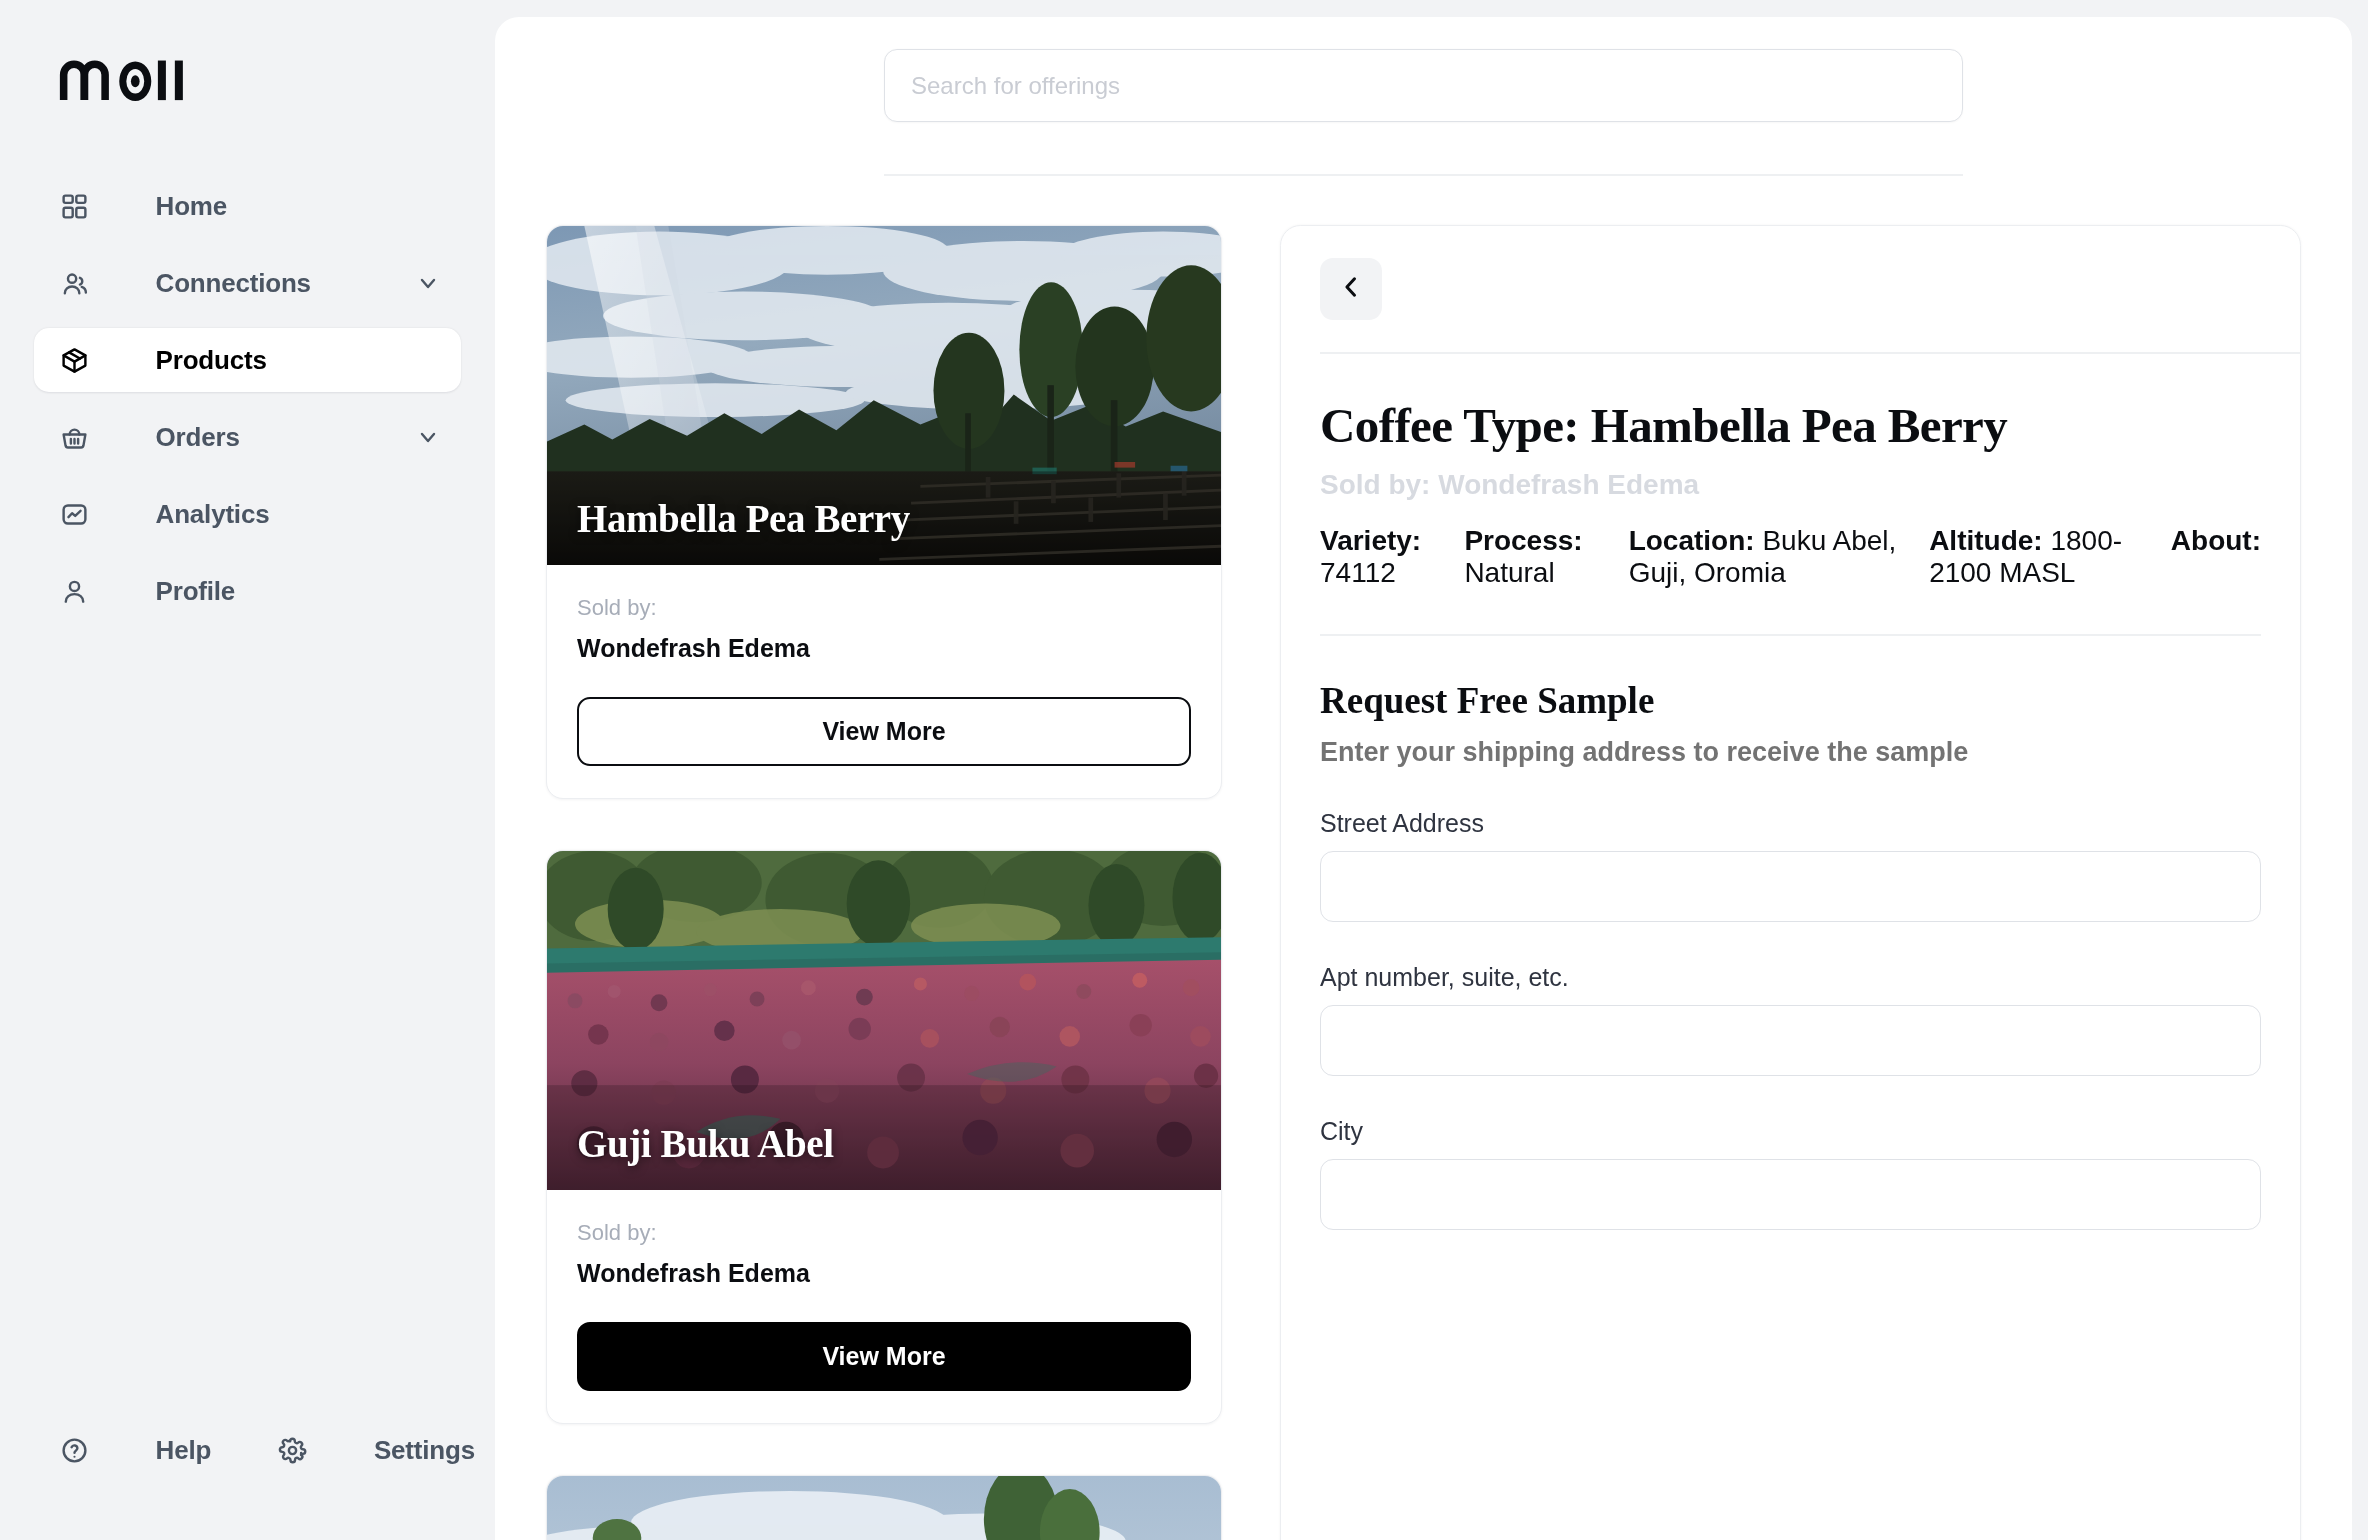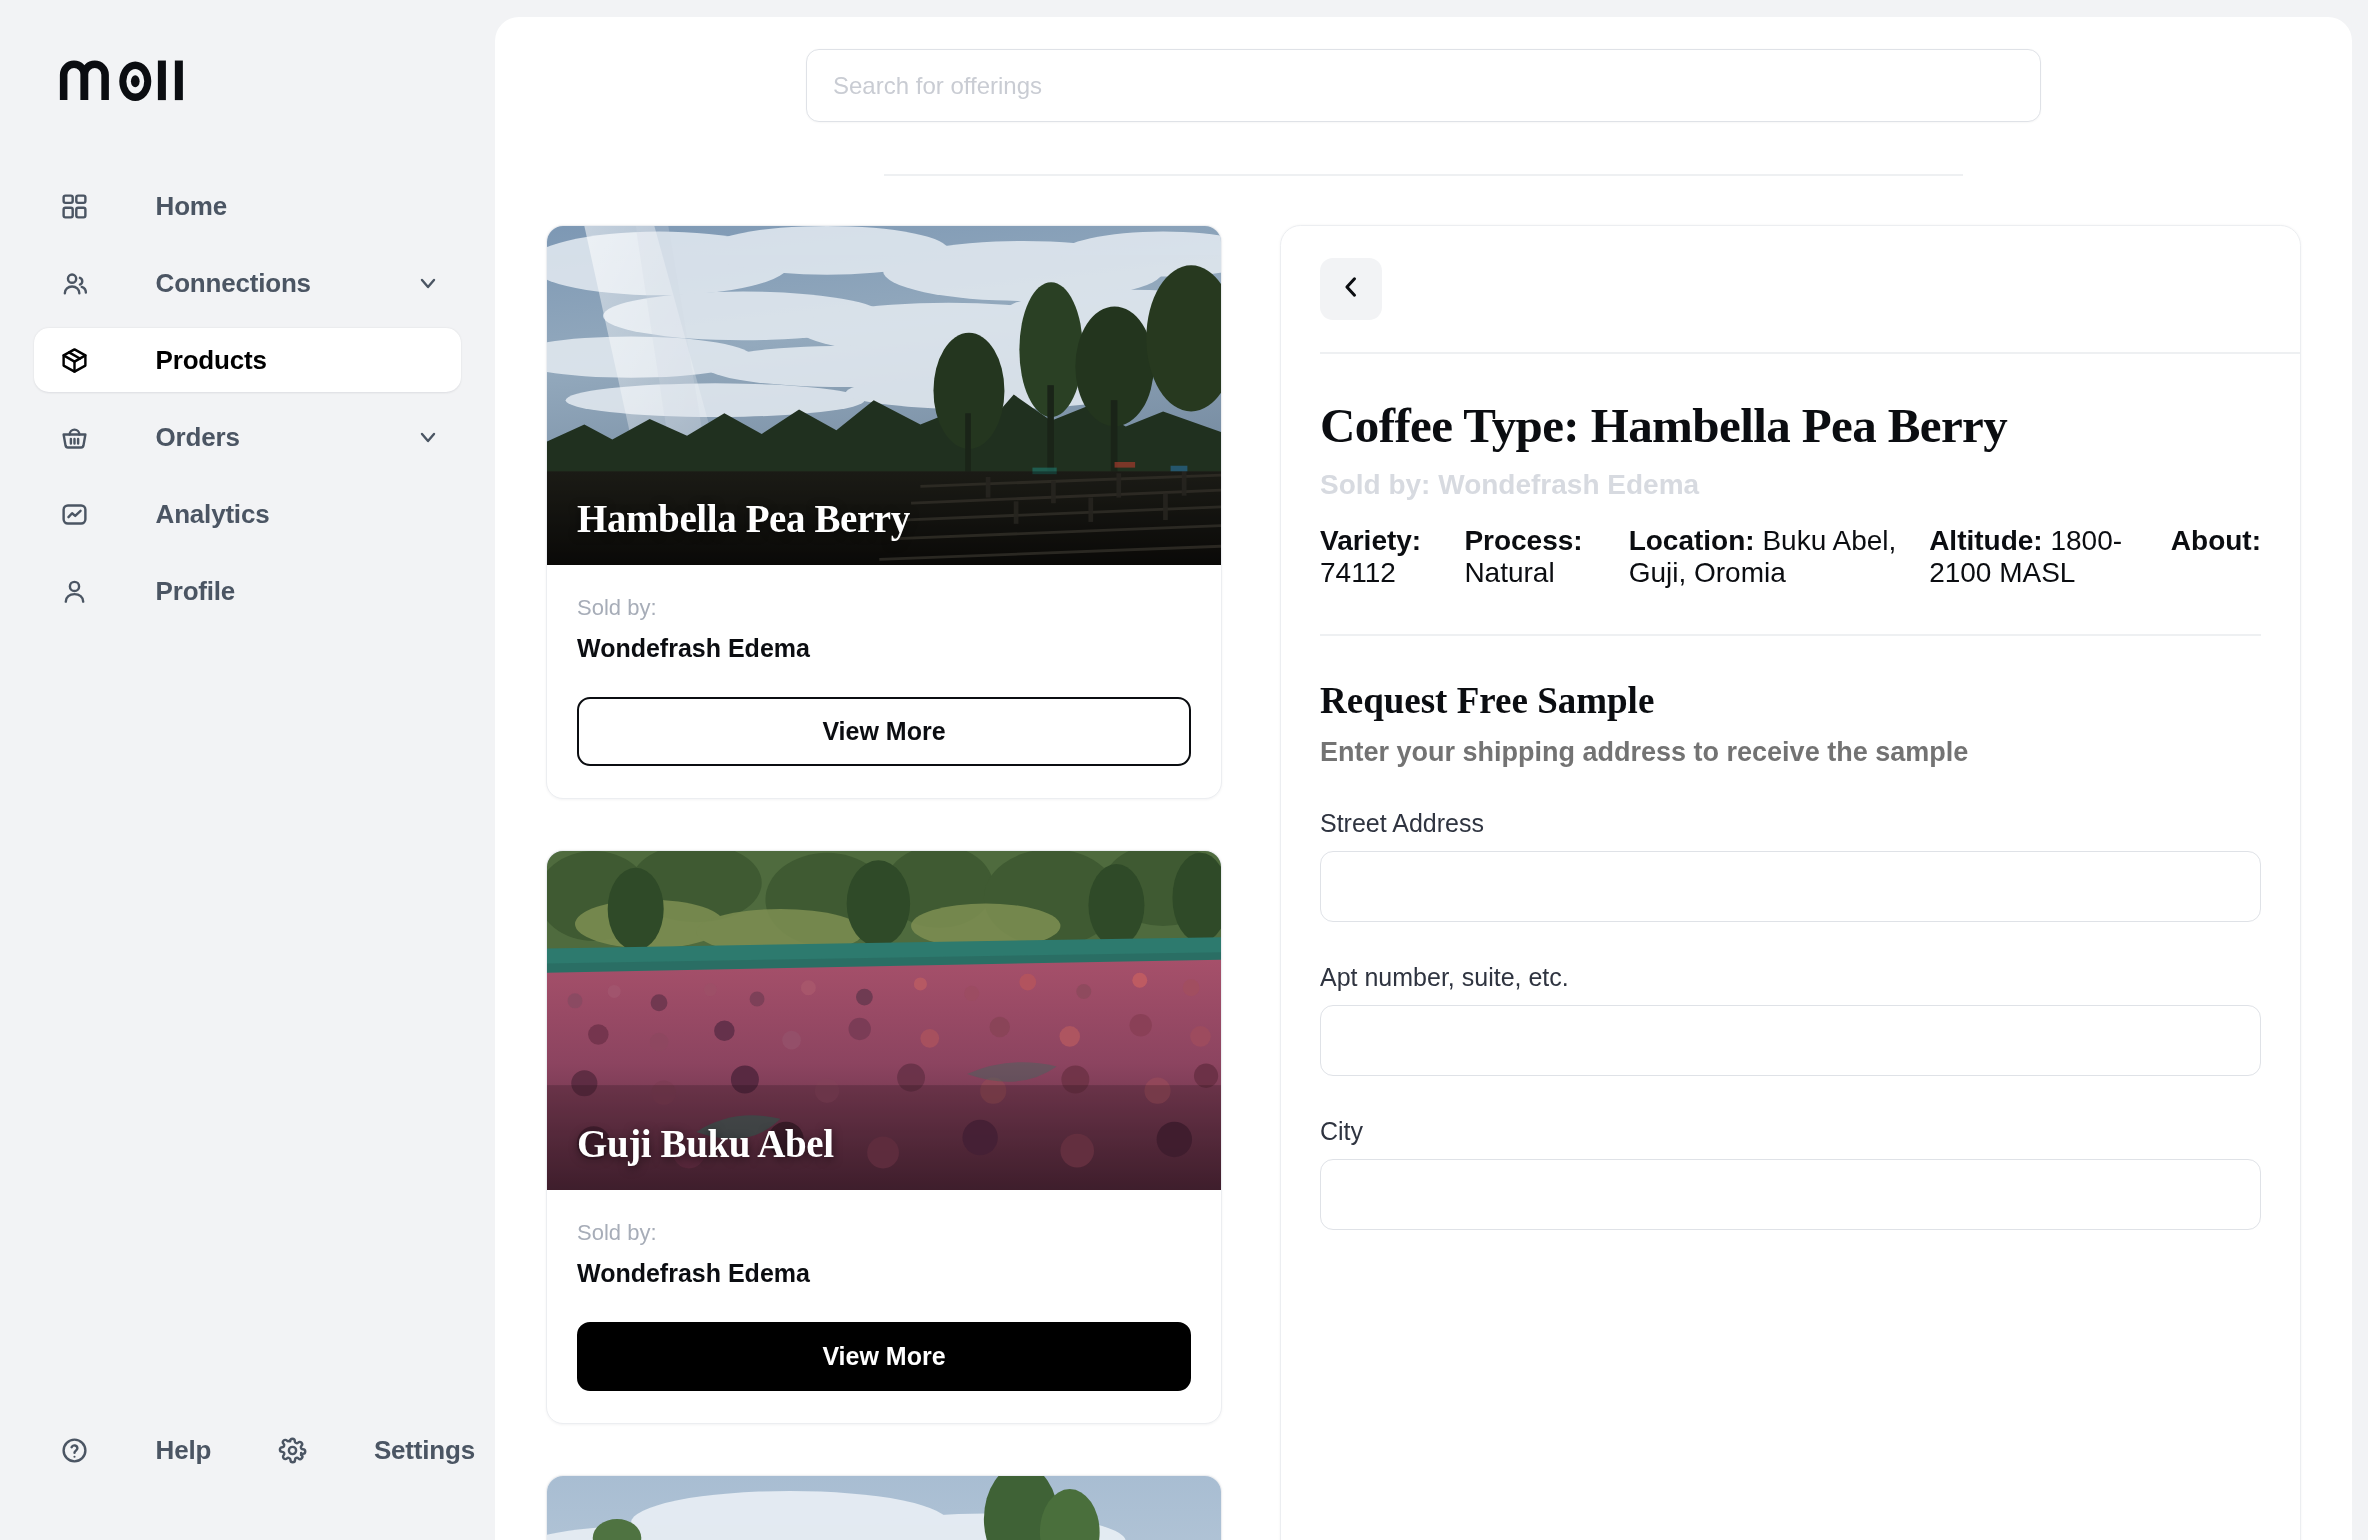--- a/index.html
+++ b/index.html
@@ -62,21 +62,21 @@
     border-radius: 24px 24px 0 0;
     height: 1523px;
     position: relative;
     overflow: hidden;
   }
   .topbar {
     padding: 32px 0 0 0;
     display: flex; flex-direction: column; align-items: center;
   }
   .search-input {
-    width: 1235px; height: 73px;
+    width: 1079px; height: 73px;
     border: 1.5px solid #dfe2e7;
     border-radius: 13px;
     background: #fff;
     padding: 0 26px;
     font-size: 24px;
     font-family: "Liberation Sans", sans-serif;
     color: #111827;
     outline: none;
     box-shadow: 0 0.9px 1.9px rgba(16,24,40,0.03);
   }

